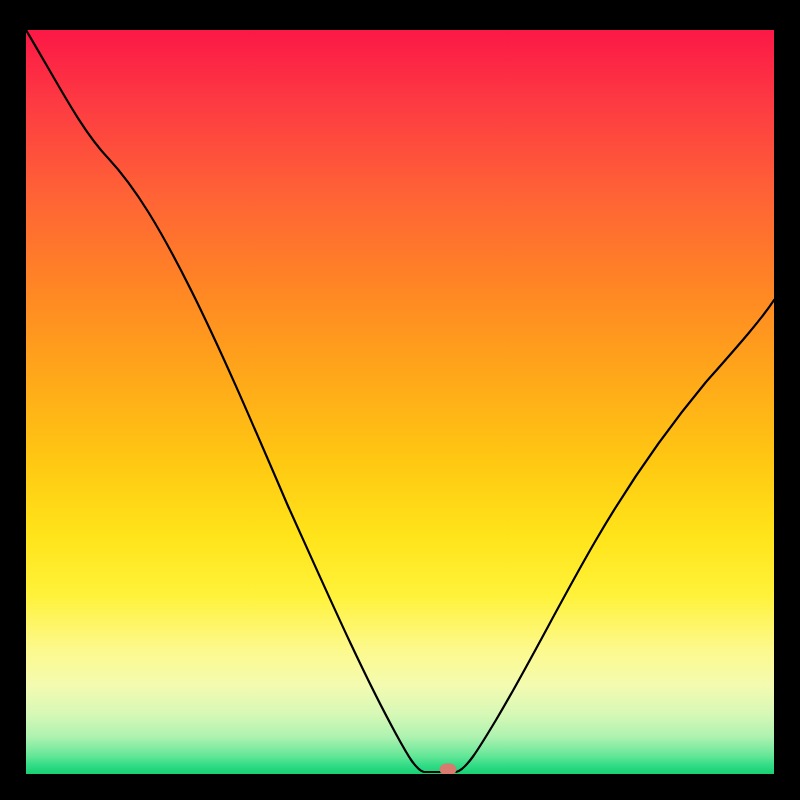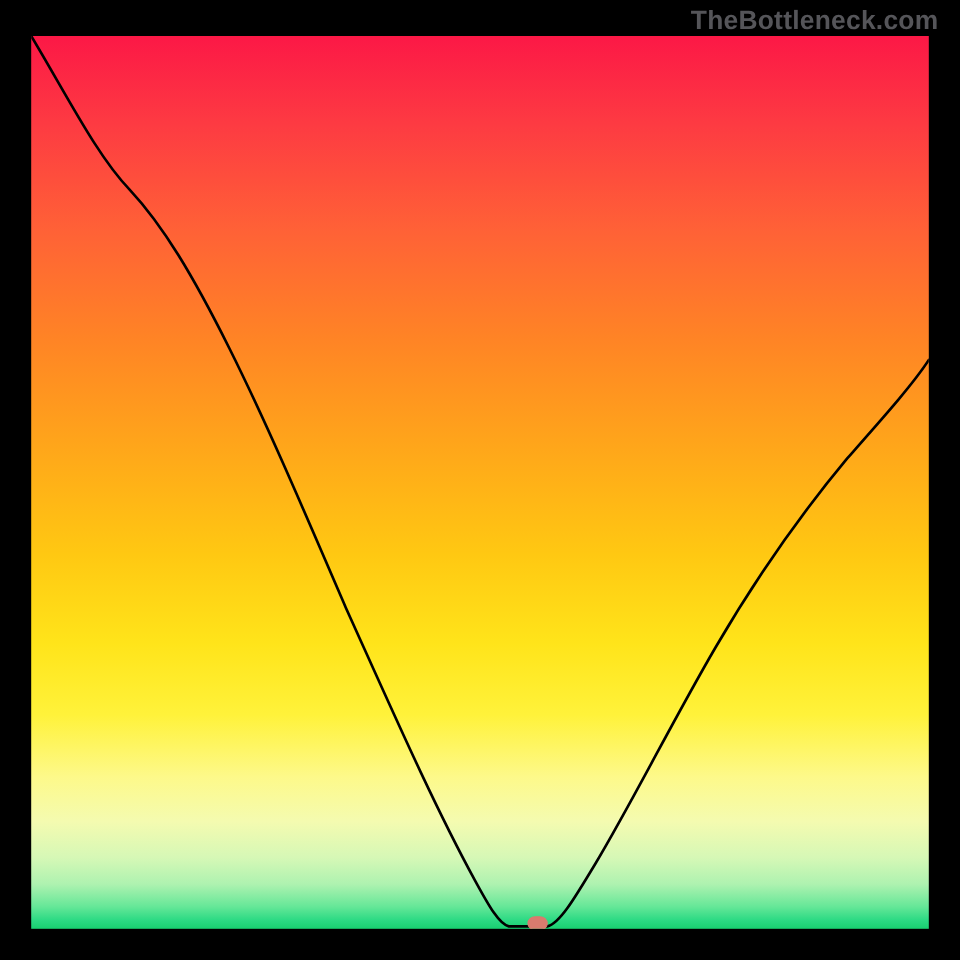--- a/index.html
+++ b/index.html
@@ -69,21 +69,20 @@
     fill: #d97b6e;
     stroke: #d97b6e;
     stroke-width: 1;
   }
 </style>
 </head>
 <body>
 
 <div class="frame">
 
-  <div class="watermark">TheBottleneck.com</div>
 
   <div class="plot-area">
     <svg viewBox="0 0 748 744" preserveAspectRatio="none">
 
       <path class="curve" d="M 0 0
                C 30 50, 55 100, 82 128
                C 110 158, 135 200, 165 260
                C 195 320, 225 390, 262 476
                C 300 560, 335 640, 370 704
                C 382 726, 390 740, 398 742

